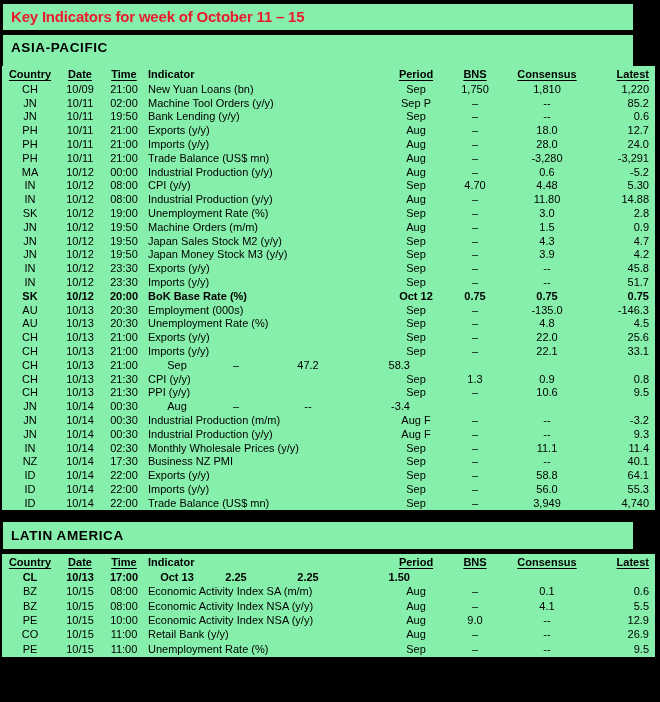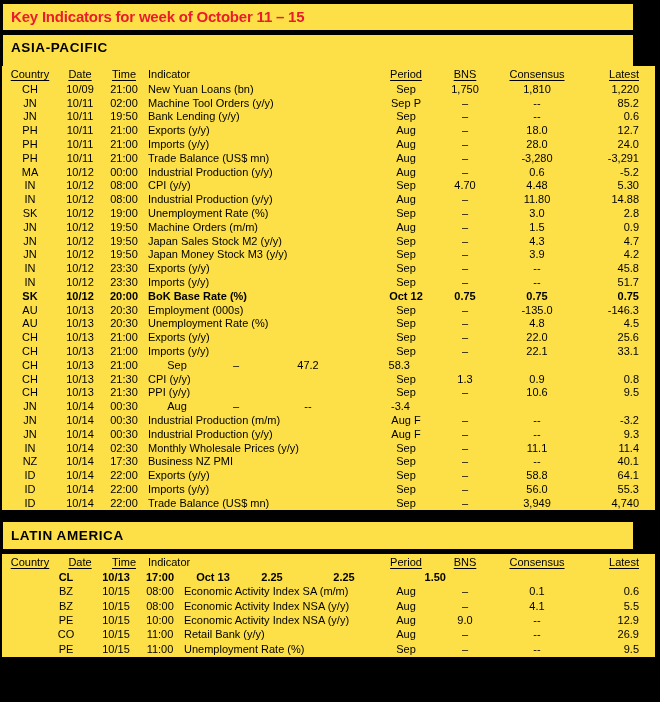--- a/index.html
+++ b/index.html
@@ -4,21 +4,21 @@
 <style>
   html,body{margin:0;padding:0;background:#000;}
   .page{
     position:relative;
     width:660px;height:702px;
     background:#000;
     overflow:hidden;
     font-family:"Liberation Sans","DejaVu Sans",sans-serif;
     color:#000;
   }
-  .panel{position:absolute;background:#fde047;}
+  .panel{position:absolute;background:#86efac;}
   .title-bar{left:3px;top:4px;width:630px;height:26px;line-height:26px;}
   .title-text{
     display:block;padding-left:8px;
     font-size:15px;font-weight:bold;letter-spacing:-0.2px;
     color:#EA1B2D;white-space:nowrap;
   }
   .band{left:3px;width:630px;height:44px;line-height:26px;}
   .band-asia{top:35px;}
   .band-latam{top:522px;height:27px;line-height:27px;}
   .band-text{
@@ -26,34 +26,34 @@
     font-size:13.5px;font-weight:bold;letter-spacing:0.6px;
     white-space:nowrap;
   }
   .tablebox{left:2px;width:653px;}
   .tablebox.t1{top:66px;height:444px;}
   .tablebox.t2{top:554px;height:103px;}
   .thead,.trow{
     display:flex;align-items:center;
     font-size:11px;line-height:12px;white-space:nowrap;
   }
-  .thead{height:16px;font-weight:normal;}
+  .thead{height:16px;font-weight:bold;}
   .thead span{text-decoration:underline;text-underline-offset:2px;}
   .t1 .trow{height:13.8px;}
-  .t2 .trow{height:14.3px;margin-left:36px;}
+  .t2 .trow{height:14.3px;}
   .trow.bold{font-weight:bold;}
   
   .c-country{width:56px;text-align:center;flex:0 0 auto;}
   .c-date{width:44px;text-align:center;flex:0 0 auto;}
   .c-time{width:44px;text-align:center;flex:0 0 auto;}
   .c-ind{flex:1 1 auto;text-align:left;padding-left:2px;overflow:hidden;}
   .c-period{width:62px;text-align:center;flex:0 0 auto;}
   .c-bns{width:56px;text-align:center;flex:0 0 auto;}
   .c-cons{width:88px;text-align:center;flex:0 0 auto;}
-  .c-latest{width:58px;text-align:right;padding-right:16px;flex:0 0 auto;}
+  .c-latest{width:58px;text-align:right;padding-right:6px;flex:0 0 auto;}
 </style>
 </head>
 <body>
 
 <div class="page">
 
   <div class="panel title-bar">
     <span class="title-text" style="color: rgb(234, 27, 45);">Key Indicators for week of October 11 – 15</span>
   </div>
 

